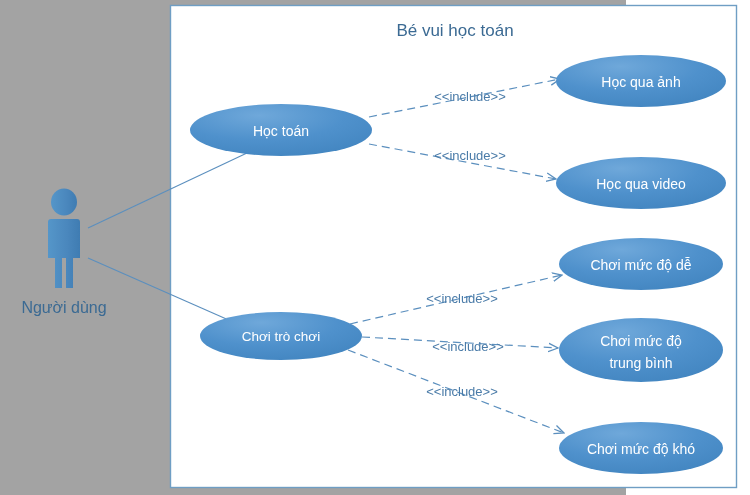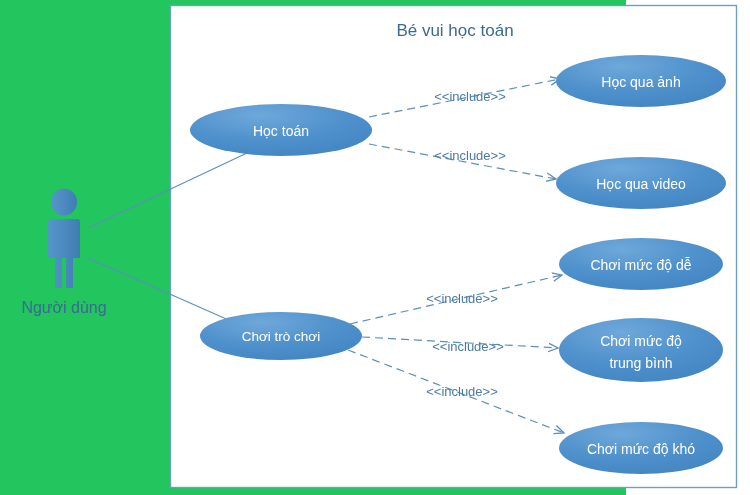--- a/index.html
+++ b/index.html
@@ -13,21 +13,21 @@
     font-family: "Liberation Sans", sans-serif;
     overflow: hidden;
     position: relative;
   }
   #diagram-root {
     position: absolute;
     left: 0;
     top: 0;
     width: 626px;
     height: 495px;
-    background: #22c55e;
+    background: #a3a3a3;
   }
   #diagram-svg {
     position: absolute;
     left: 0;
     top: 0;
     width: 750px;
     height: 495px;
     display: block;
   }
   .svg-label {

